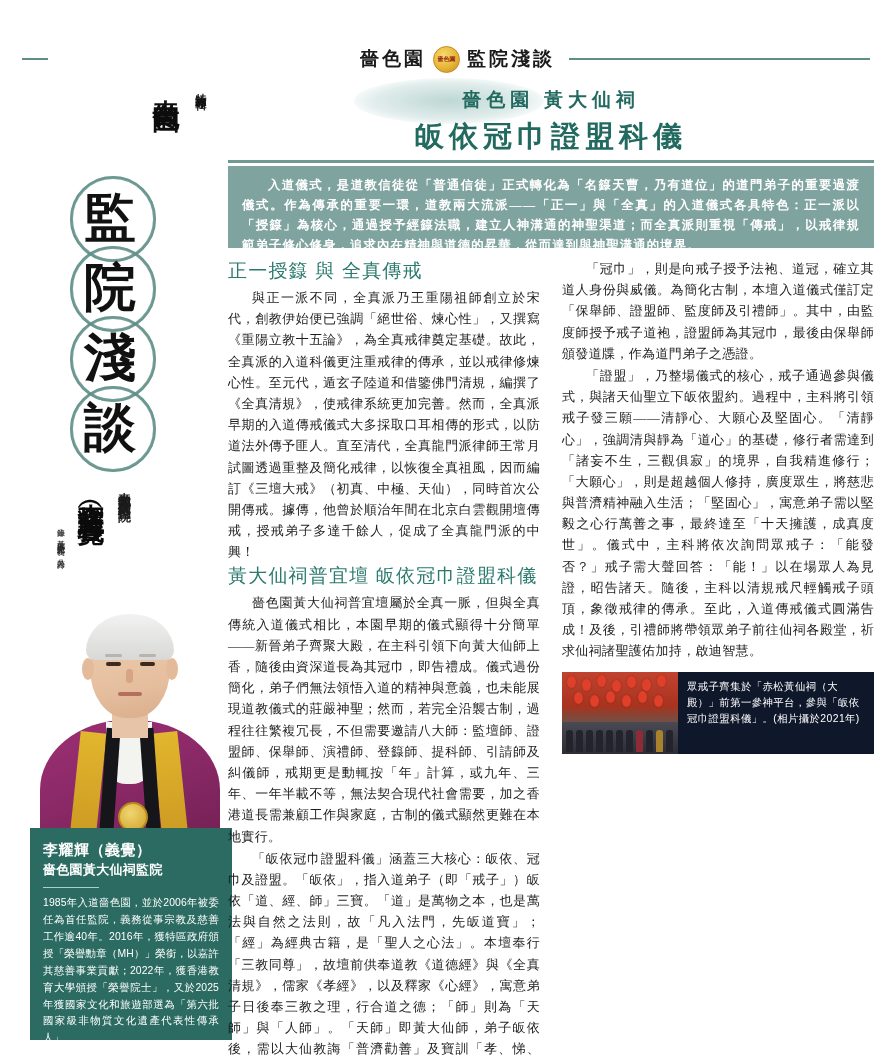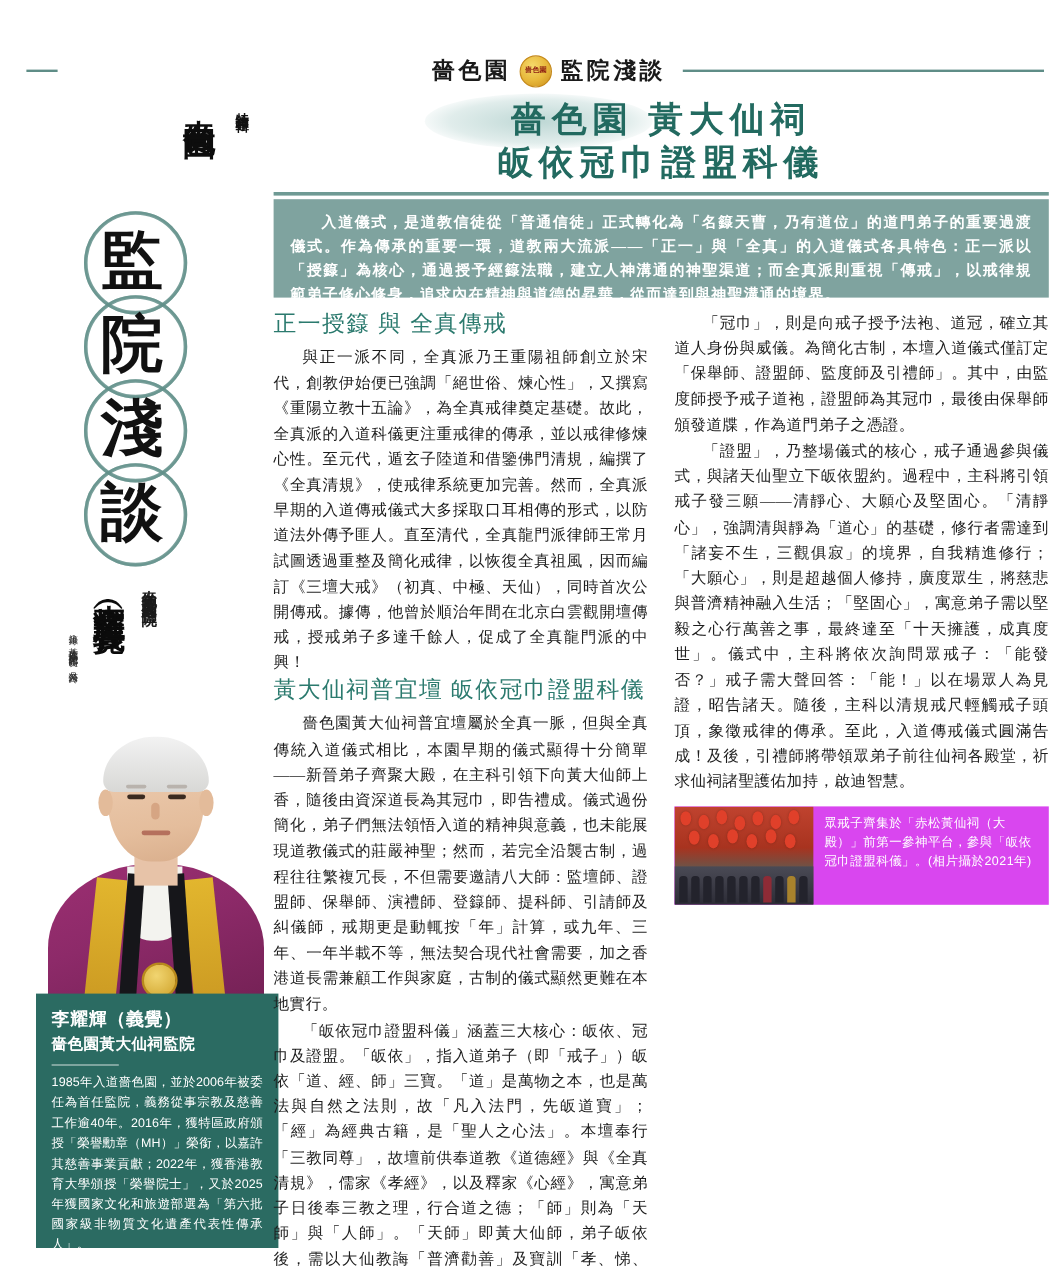--- a/index.html
+++ b/index.html
@@ -199,21 +199,21 @@
     border-radius: 50%;
   }
   .hl1, .hl2 {
     position: relative;
     text-align: center;
     color: #226a60;
     font-weight: 700;
     font-family: "Liberation Serif","DejaVu Serif",serif;
     letter-spacing: 5px;
   }
-  .hl1 { font-size: 29px; line-height: 36px; }
+  .hl1 { font-size: 19px; line-height: 36px; }
   .hl2 { font-size: 29px; line-height: 36px; }
   .hl-rule {
     position: absolute; left: 0; top: 78px; width: 646px; height: 3px;
     background: #6f9a94;
   }
 
   
   #intro {
     position: absolute; left: 228px; top: 166px;
     width: 646px; height: 82px;
@@ -244,21 +244,21 @@
   .para {
     font-size: 13px; line-height: 1.63; text-align: justify;
     color: #1d1d1d; text-indent: 24px; letter-spacing: .35px;
     margin-bottom: 1px;
     font-family: "Liberation Serif","DejaVu Serif",serif;
   }
 
   
   .photo-card {
     display: flex; width: 312px; margin-top: 10px;
-    background: #d946ef; height: 82px; overflow: hidden;
+    background: #0f172a; height: 82px; overflow: hidden;
   }
   .photo-thumb { width: 116px; height: 82px; position: relative; overflow: hidden; flex: 0 0 auto; }
   .cap {
     flex: 1; color: #fff; font-size: 10.4px; line-height: 1.58;
     padding: 7px 8px 6px 9px; letter-spacing: .4px;
     font-family: "Liberation Sans", sans-serif;
   }
 
   
   .ph1-bg { position:absolute; inset:0; background: linear-gradient(180deg,#c0432f 0%,#a8331f 42%,#6d5347 62%,#3a3a42 100%); }

